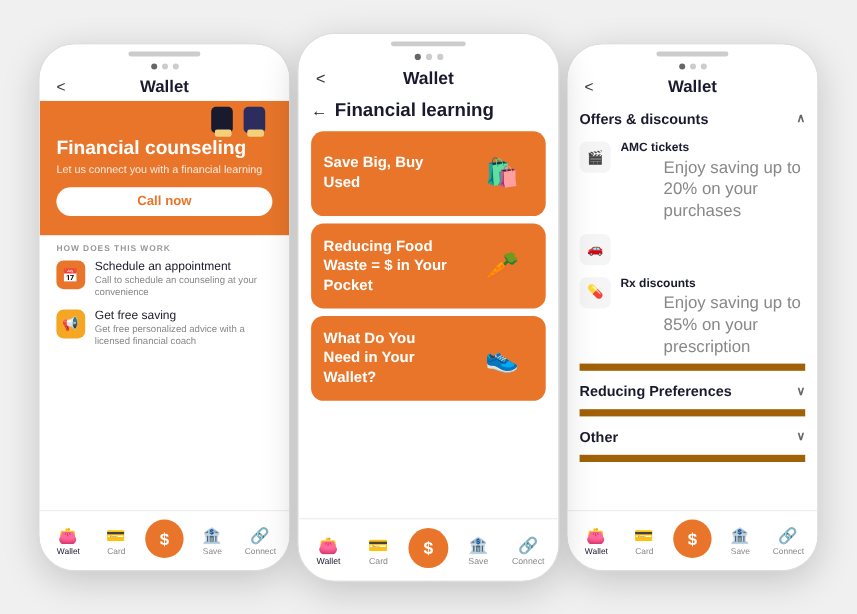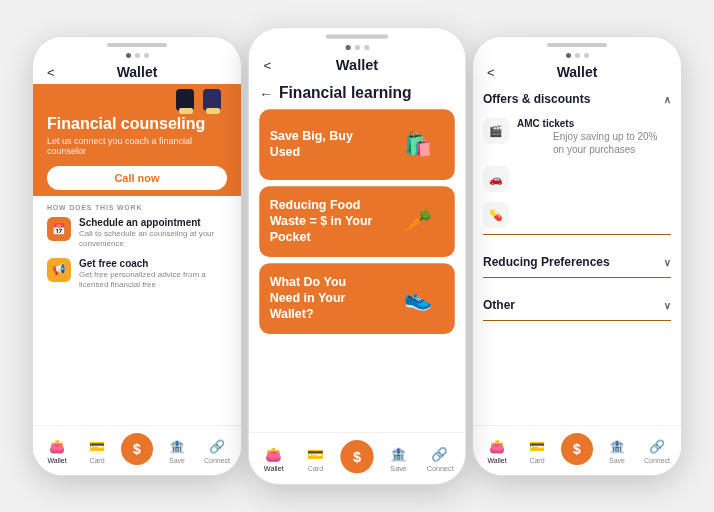--- a/index.html
+++ b/index.html
@@ -136,21 +136,21 @@
       display: flex;
       align-items: center;
       justify-content: center;
       flex-shrink: 0;
       font-size: 11px;
     }
     .how-icon.orange { background: #E8752A; color: #fff; }
     .how-icon.yellow { background: #F5A623; color: #fff; }
     .how-item-text h4 {
       font-size: 10px;
-      font-weight: 700;
+      font-weight: 400;
       color: #1a1a2e;
     }
     .how-item-text p {
       font-size: 8px;
       color: #888;
       line-height: 1.3;
       margin-top: 1px;
     }
     
     .phone2-content {
@@ -205,22 +205,22 @@
       font-size: 22px;
       z-index: 1;
     }
     
     .phone3-content {
       padding: 0 10px;
       flex: 1;
       overflow-y: auto;
     }
     .section-group {
-      border-bottom: 1px solid #a16207;
-      margin-bottom: 12px;
+      border-bottom: 6px solid #a16207;
+      margin-bottom: 2px;
     }
     .section-group-header {
       display: flex;
       align-items: center;
       justify-content: space-between;
       padding: 8px 0;
       cursor: pointer;
     }
     .section-group-header span {
       font-size: 12px;
@@ -247,21 +247,21 @@
       justify-content: center;
       font-size: 11px;
       flex-shrink: 0;
     }
     .discount-text h4 {
       font-size: 10px;
       font-weight: 600;
       color: #1a1a2e;
     }
     .discount-text p {
-      font-size: 10px;
+      font-size: 14px;
       color: #888;
       margin-top: 1px;
       line-height: 1.3;
       padding-left: 36px;
     }
     
     .bottom-nav {
       height: 50px;
       background: #fff;
       border-top: 1px solid #eee;
@@ -344,37 +344,37 @@
       <div class="phone1-hero">
         <div class="hero-feet">
           <svg class="feet-svg" viewBox="0 0 60 40" xmlns="http://www.w3.org/2000/svg">
             <rect x="5" y="5" width="18" height="22" rx="4" fill="#1a1a2e"></rect>
             <rect x="8" y="24" width="14" height="6" rx="2" fill="#f5d07a"></rect>
             <rect x="32" y="5" width="18" height="22" rx="4" fill="#2c2c5e"></rect>
             <rect x="35" y="24" width="14" height="6" rx="2" fill="#f5d07a"></rect>
           </svg>
         </div>
         <h2>Financial counseling</h2>
-        <p>Let us connect you coach a financial counselor</p>
+        <p>Let us connect you with a financial learning</p>
         <button class="call-now-btn">Call now</button>
       </div>
       <div class="how-section">
         <div class="how-label">HOW DOES THIS WORK</div>
         <div class="how-item">
           <div class="how-icon orange">📅</div>
           <div class="how-item-text">
             <h4>Schedule an appointment</h4>
             <p>Call to schedule an counseling at your convenience</p>
           </div>
         </div>
         <div class="how-item">
           <div class="how-icon yellow">📢</div>
           <div class="how-item-text">
-            <h4>Get free coach</h4>
-            <p>Get free personalized advice from a licensed financial free</p>
+            <h4>Get free saving</h4>
+            <p>Get free personalized advice with a licensed financial coach</p>
           </div>
         </div>
       </div>
     </div>
     <div class="bottom-nav">
       <div class="nav-item active">
         <div class="nav-icon">👛</div>
         <span class="nav-label">Wallet</span>
       </div>
       <div class="nav-item">
@@ -477,20 +477,24 @@
             <div class="discount-text">
               <h4>AMC tickets</h4>
               <p>Enjoy saving up to 20% on your purchases</p>
             </div>
           </div>
           <div class="discount-item">
             <div class="discount-icon">🚗</div>
           </div>
           <div class="discount-item">
             <div class="discount-icon">💊</div>
+            <div class="discount-text">
+              <h4>Rx discounts</h4>
+              <p>Enjoy saving up to 85% on your prescription</p>
+            </div>
           </div>
         </div>
 
         <div class="section-group">
           <div class="section-group-header">
             <span>Reducing Preferences</span>
             <span class="chevron">∨</span>
           </div>
         </div>
 

